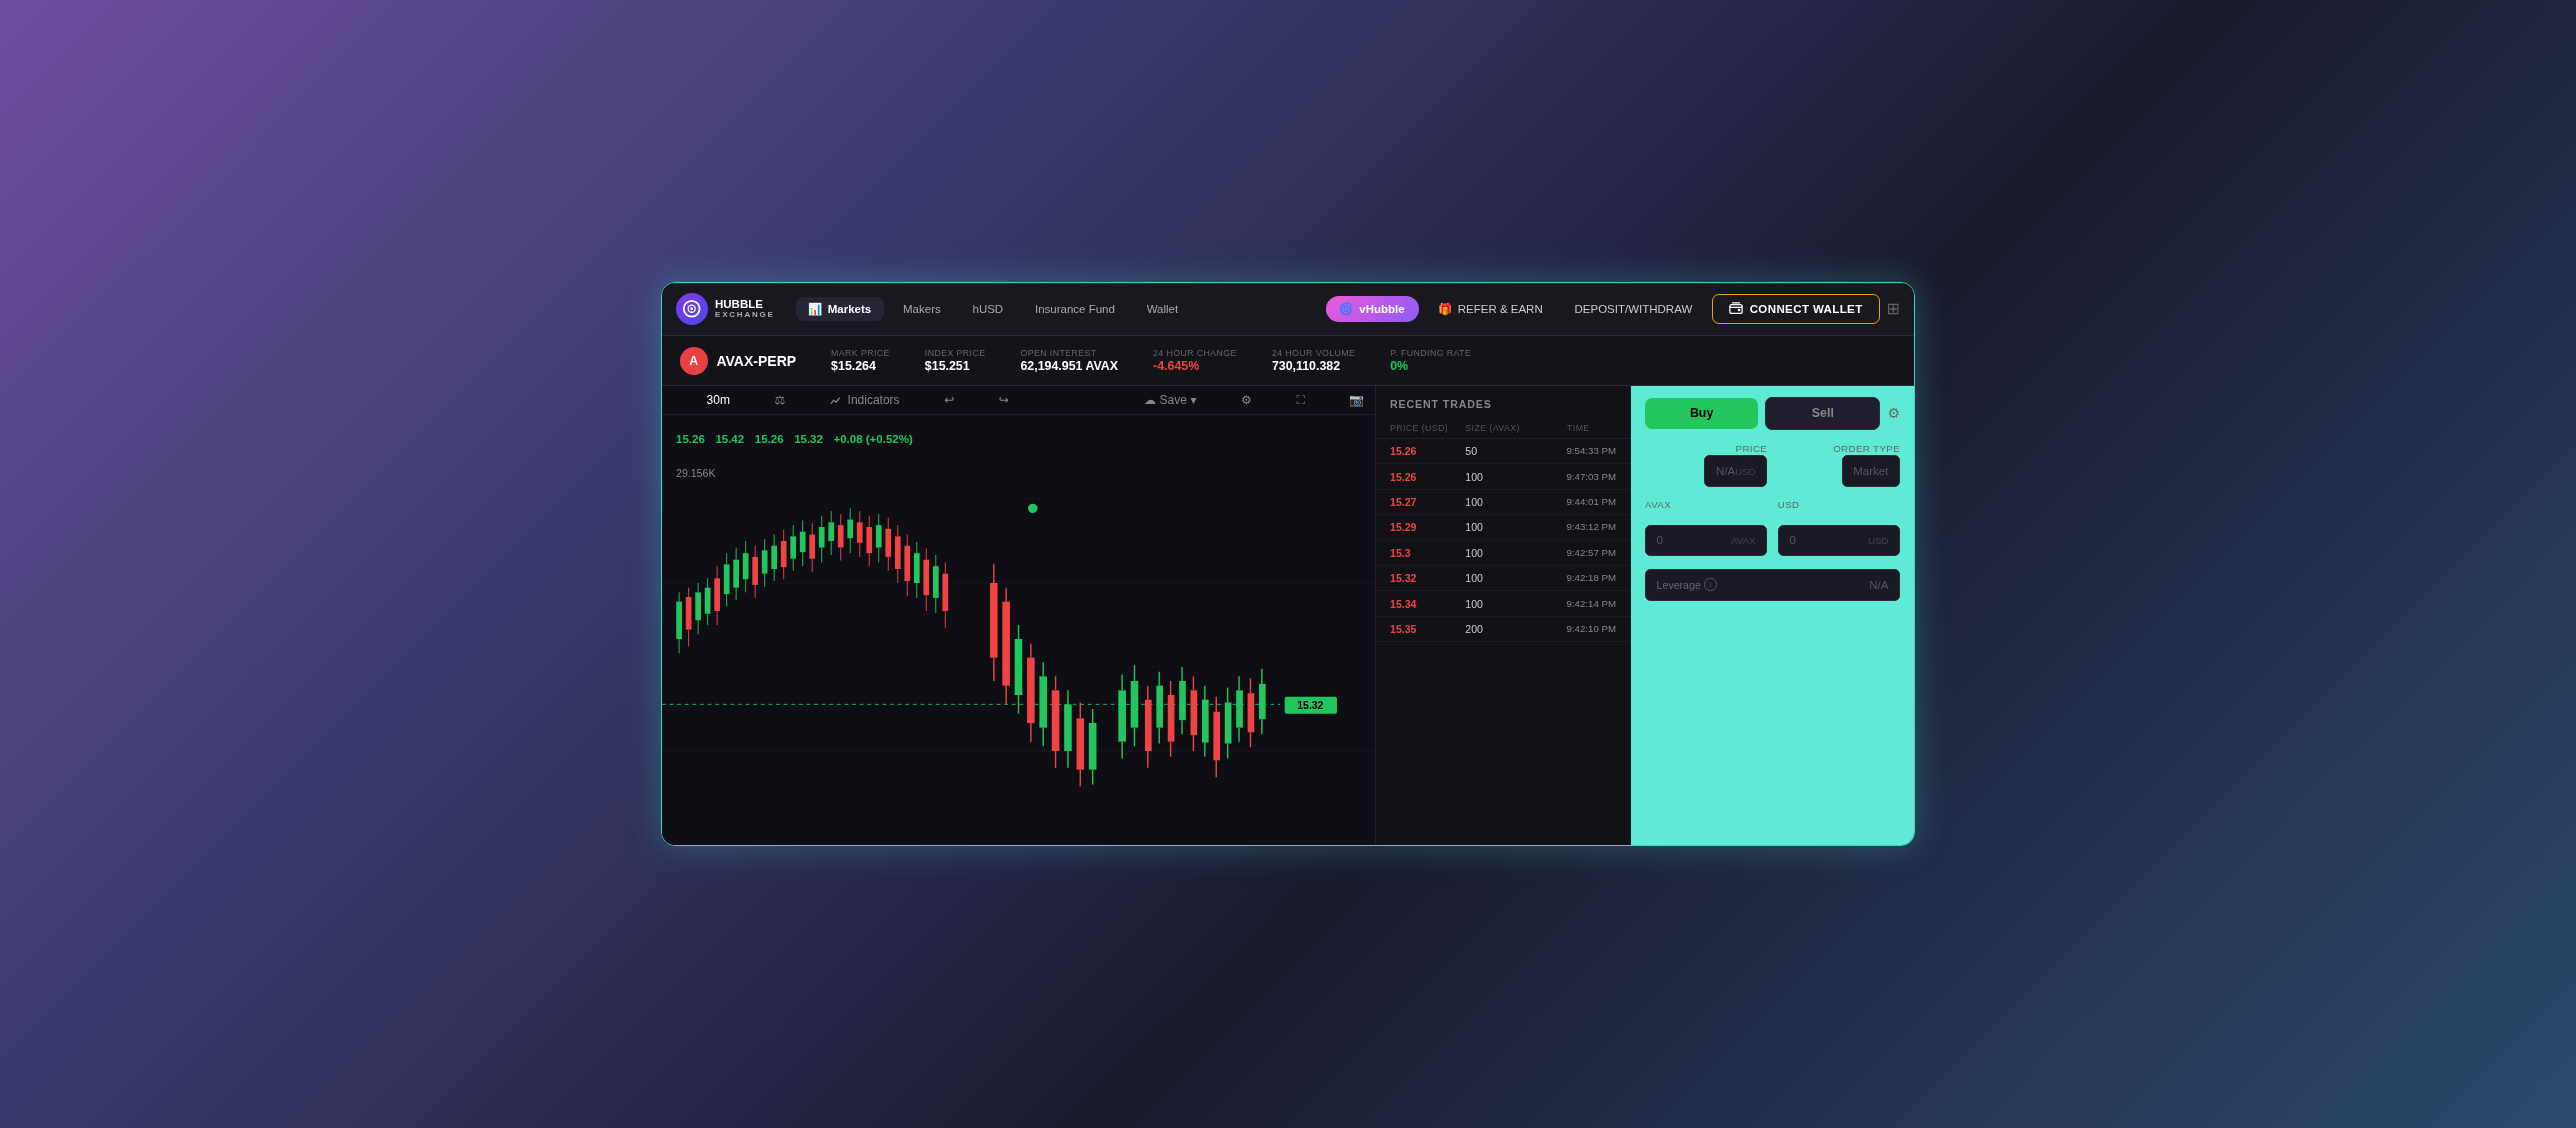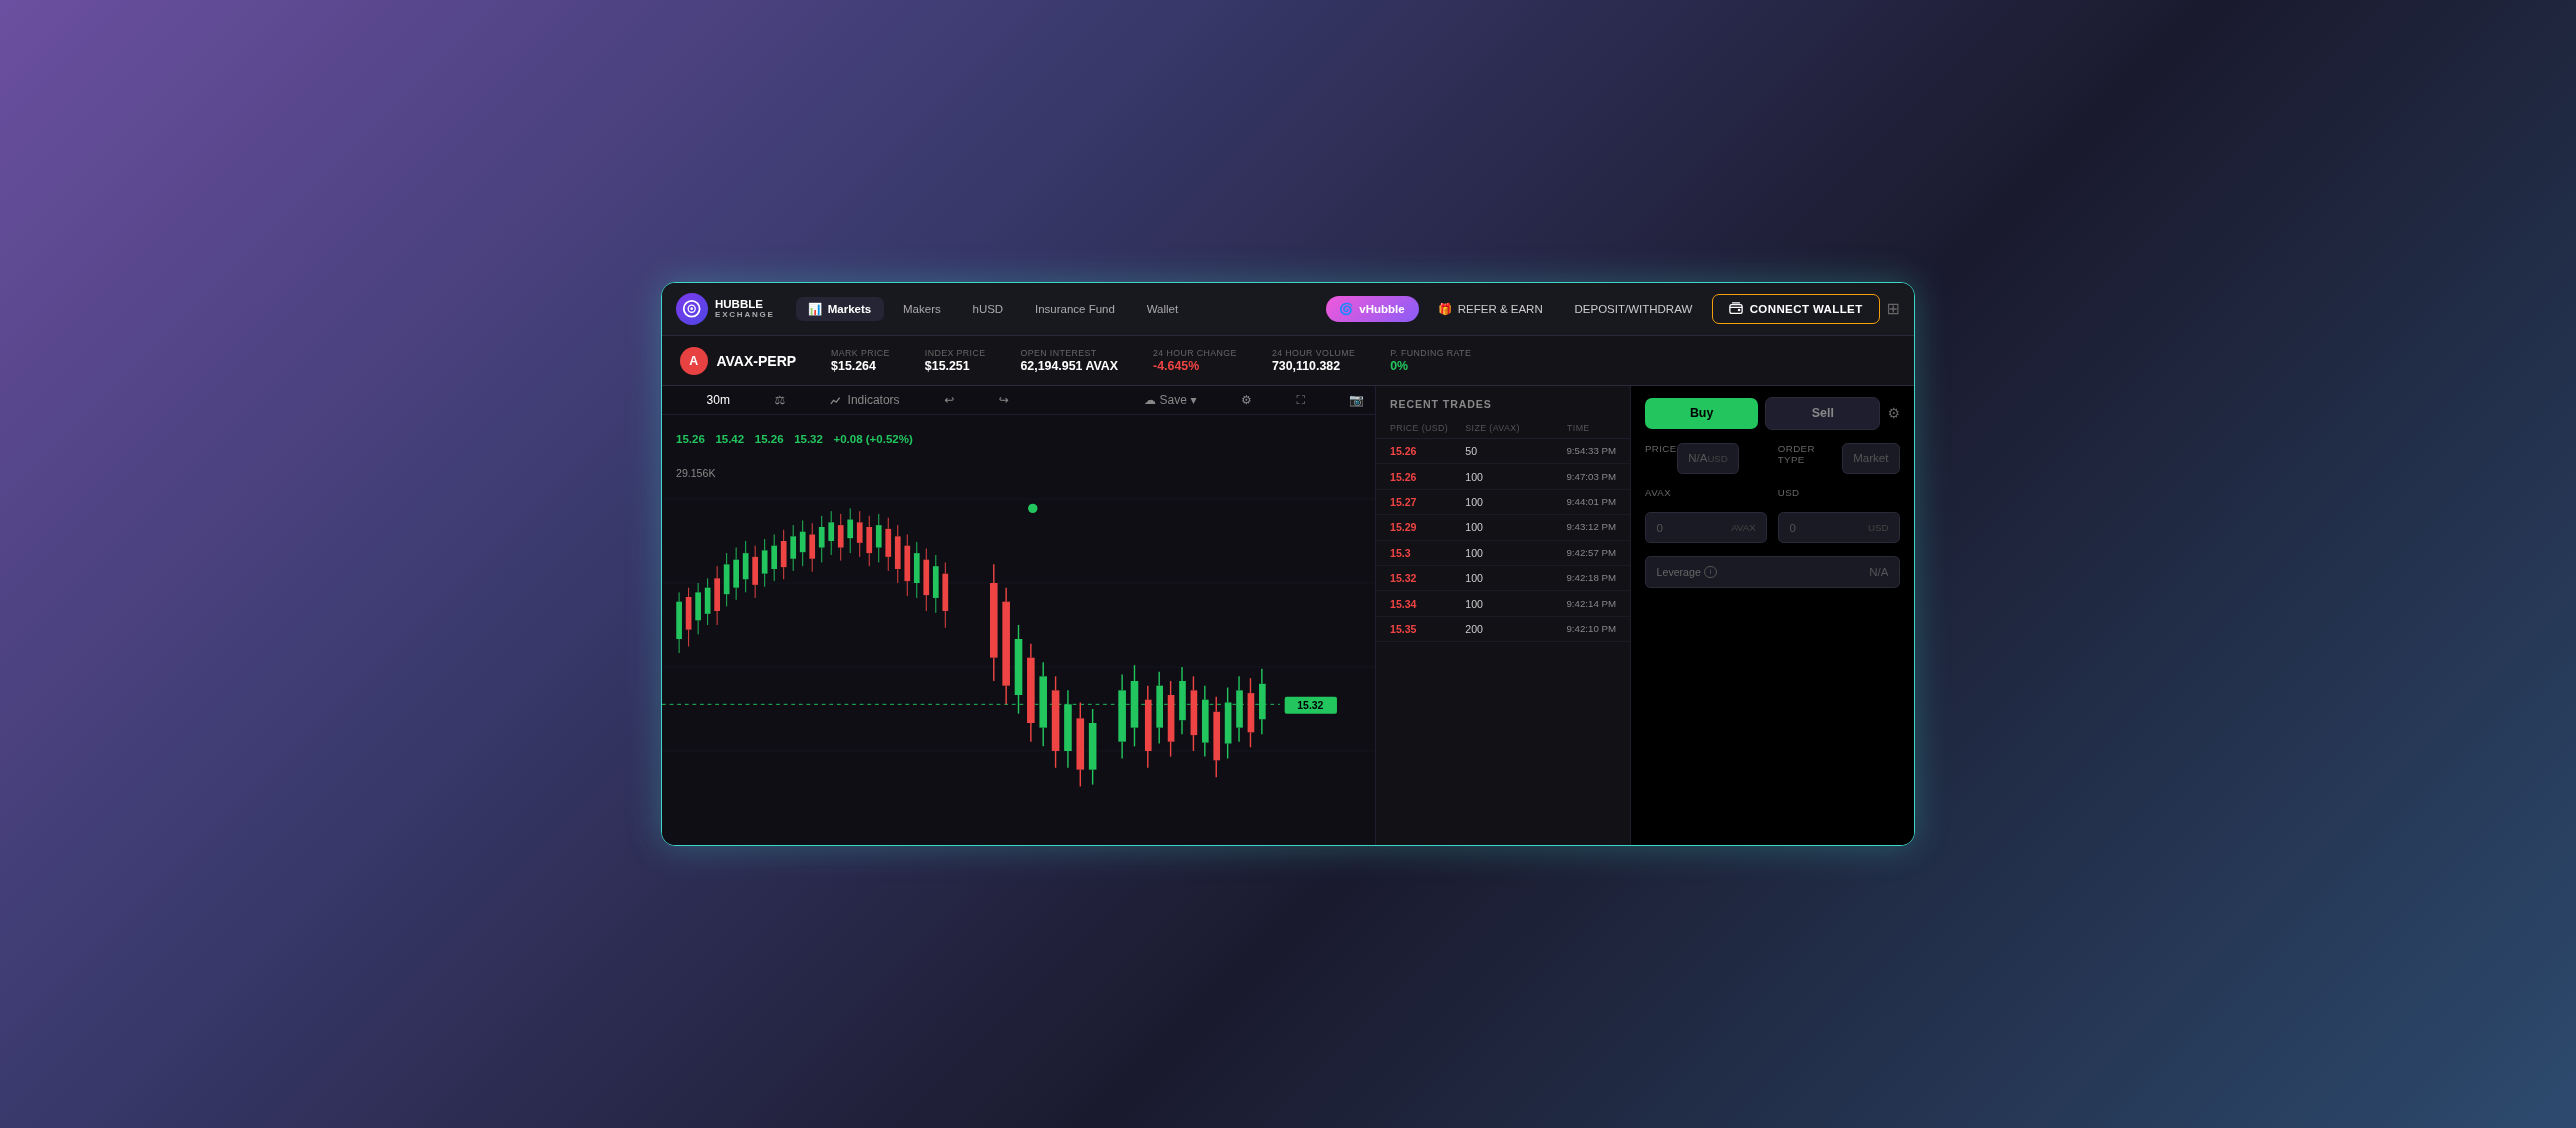--- a/index.html
+++ b/index.html
@@ -246,21 +246,21 @@
       grid-template-columns: 1fr 1fr 1fr;
       padding: 6.2px 14px;
       border-bottom: 0.9px solid #1a1a22;
     }
     .trade-price { color: #ef4444; font-size: 10.6px; font-weight: 600; }
     .trade-size { color: #ccc; font-size: 10.6px; }
     .trade-time { color: #888; font-size: 9.7px; text-align: right; }
     
     .order-panel {
       width: 283px;
-      background: #000000;
+      background: #5eead4;
       padding: 10.6px 14px;
       display: flex;
       flex-direction: column;
       gap: 12.4px;
     }
     .buy-sell-tabs {
       display: flex;
       align-items: center;
       gap: 7px;
     }
@@ -315,21 +315,22 @@
     .input-value {
       color: #555;
       font-size: 11.5px;
     }
     .input-unit {
       color: #444;
       font-size: 9.7px;
     }
     .order-field {
       display: flex;
-      flex-direction: row;
+      flex-direction: column;
+      align-items: flex-end;
     }
     .leverage-row {
       display: flex;
       align-items: center;
       justify-content: space-between;
       background: #1a1a24;
       border: 0.9px solid #2a2a3a;
       border-radius: 5.3px;
       padding: 8.8px 10.6px;
     }

